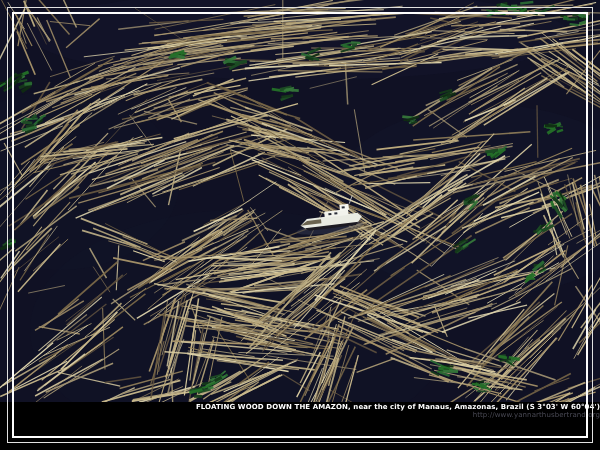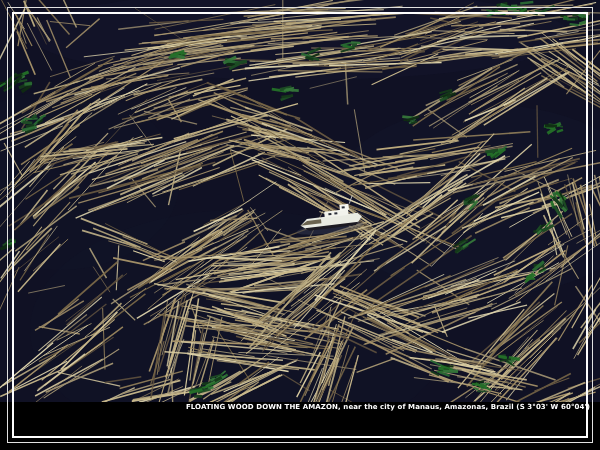--- a/index.html
+++ b/index.html
@@ -4,21 +4,21 @@
 <style>
   html,body{margin:0;padding:0;background:#000;}
   .wallpaper{
     position:relative;width:600px;height:450px;background:#000;
     overflow:hidden;font-family:"DejaVu Sans","Liberation Sans",sans-serif;
   }
   .photo{position:absolute;left:0;top:0;width:600px;height:402px;}
   .photo svg{display:block;width:600px;height:402px;}
   .caption-bar{
     position:absolute;left:0;top:402px;width:600px;height:48px;background:#000;
-    text-align:right;box-sizing:border-box;padding:1px 10px 0 0;
+    text-align:right;box-sizing:border-box;padding:1px 0 0 0;
   }
   .caption-title{
     font-size:7px;font-weight:bold;color:#fff;letter-spacing:.1px;
     line-height:8px;white-space:nowrap;
   }
   .caption-url{
     font-size:7px;color:#4a4a55;letter-spacing:.1px;line-height:8px;white-space:nowrap;
   }
   .frame{position:absolute;pointer-events:none;}
   .frame.outer{left:7px;top:7px;right:7px;bottom:7px;border:1px solid rgba(225,225,225,.85);}
@@ -1452,18 +1452,19 @@
           <rect x="-2" y="-6" width="3" height="2" fill="#2a2e38"></rect>
           <rect x="4" y="-6" width="3" height="2" fill="#2a2e38"></rect>
           <rect x="12" y="-11" width="3" height="2" fill="#2a2e38"></rect>
           <line x1="20" y1="-13" x2="24" y2="-21" stroke="#d8d8d0" stroke-width="0.8"></line>
         </g>
       </svg>
   </div>
 
   <div class="caption-bar">
     <div class="caption-title" style="color: rgb(255, 255, 255);">FLOATING WOOD DOWN THE AMAZON, near the city of Manaus, Amazonas, Brazil (S 3°03' W 60°04')</div>
+    <div class="caption-url" style="color: rgb(74, 74, 85);">http://www.yannarthusbertrand.org</div>
   </div>
 
   <div class="frame outer" style="border-color: rgb(225, 225, 225);"></div>
   <div class="frame inner" style="border-color: rgb(253, 253, 253);"></div>
 
 </div>
 
 </body></html>

